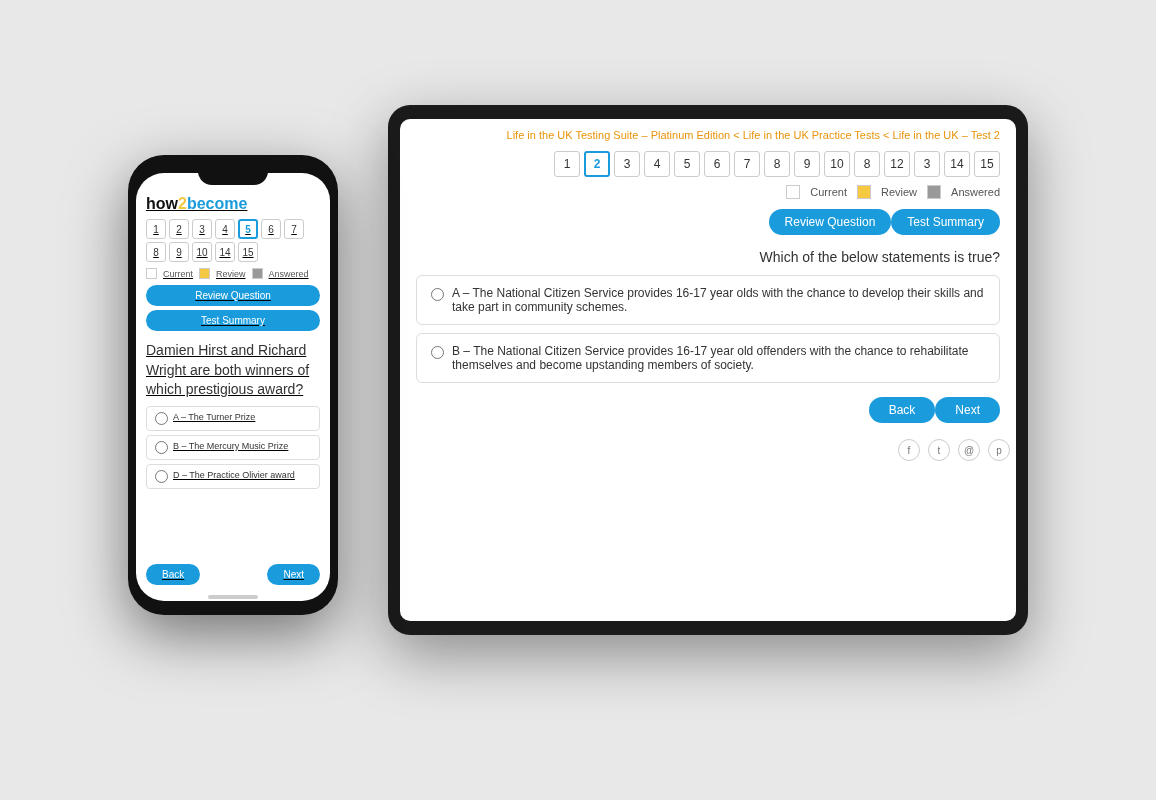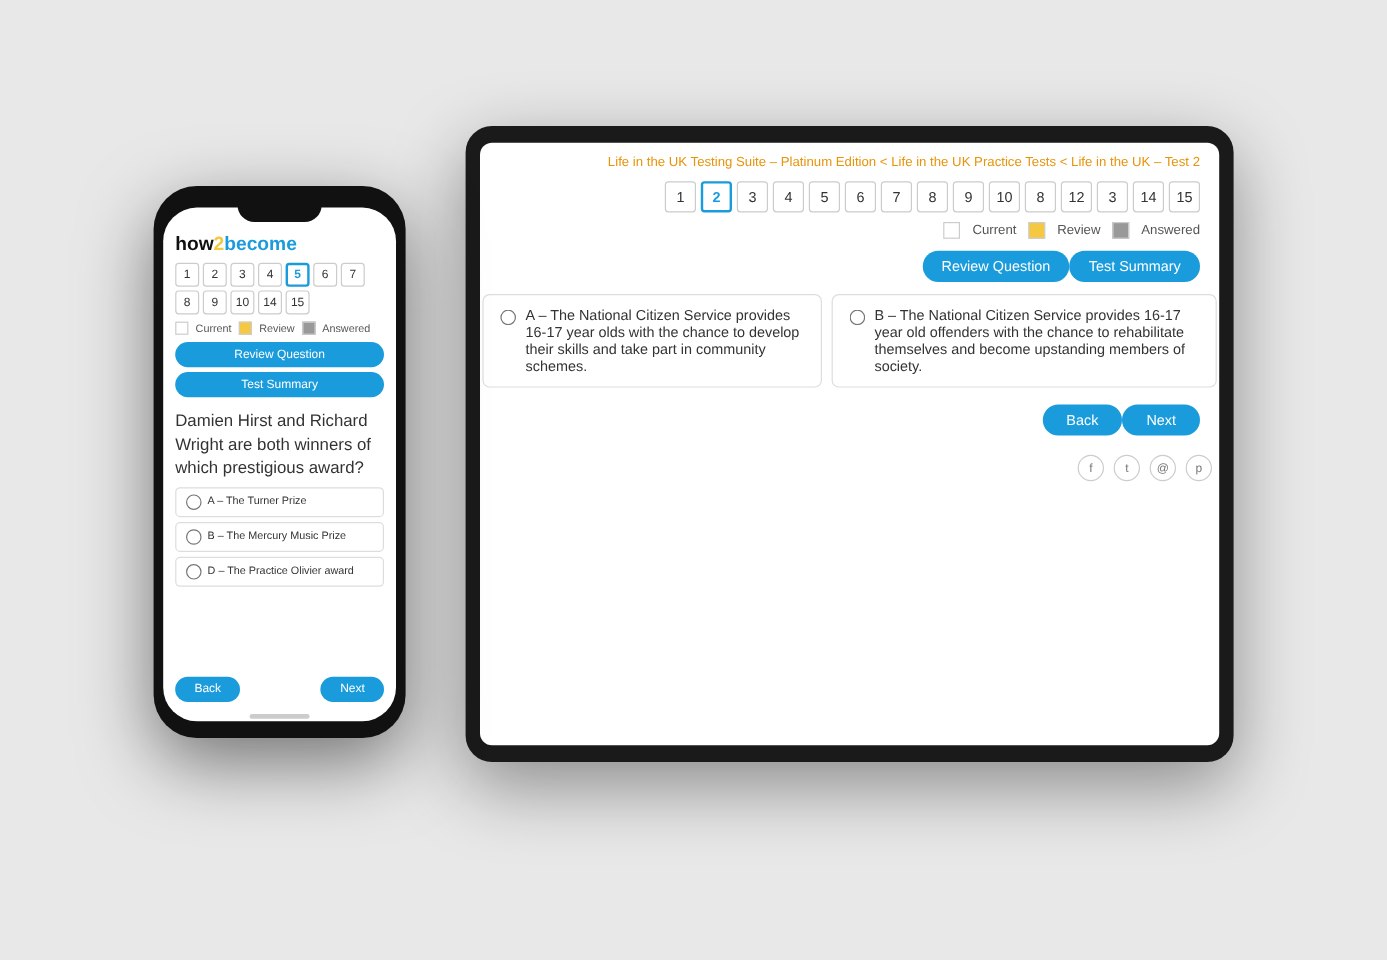--- a/index.html
+++ b/index.html
@@ -125,23 +125,23 @@
       cursor: pointer;
     }
 
     .tablet-question-text {
       padding: 8px 16px 6px;
       font-size: 14px;
       color: #333;
     }
 
     .tablet-options {
-      padding: 4px 2px;
-      display: flex;
-      flex-direction: row;
+      padding: 4px 16px;
+      display: flex;
+      flex-direction: column;
       gap: 8px;
     }
 
     .tablet-option {
       border: 1px solid #ddd;
       border-radius: 6px;
       padding: 10px 14px;
       font-size: 12px;
       color: #333;
       display: flex;
@@ -218,20 +218,21 @@
 
     .phone-screen {
       width: 100%;
       height: 100%;
       background: #fff;
       border-radius: 28px;
       overflow: hidden;
       display: flex;
       flex-direction: column;
       padding-top: 16px;
+      text-decoration: underline;
     }
 
     .phone-logo {
       padding: 6px 10px 2px;
       font-size: 16px;
       font-weight: bold;
       color: #111;
     }
 
     .phone-logo span.two {
@@ -395,20 +396,23 @@
         <span>Review</span>
         <span class="legend-box answered"></span>
         <span>Answered</span>
       </div>
 
       <div class="tablet-toolbar">
         <button class="btn-review-q">Review Question</button>
         <button class="btn-test-summary">Test Summary</button>
       </div>
 
+      <div class="tablet-question-text">
+        <span>Which of the below statements is true?</span>
+      </div>
 
       <div class="tablet-options">
         <div class="tablet-option">
           <input type="radio" name="tablet-answer" style="">
           <span>A – The National Citizen Service provides 16-17 year olds with the chance to develop their skills and take part in community schemes.</span>
         </div>
         <div class="tablet-option">
           <input type="radio" name="tablet-answer" style="">
           <span>B – The National Citizen Service provides 16-17 year old offenders with the chance to rehabilitate themselves and become upstanding members of society.</span>
         </div>

